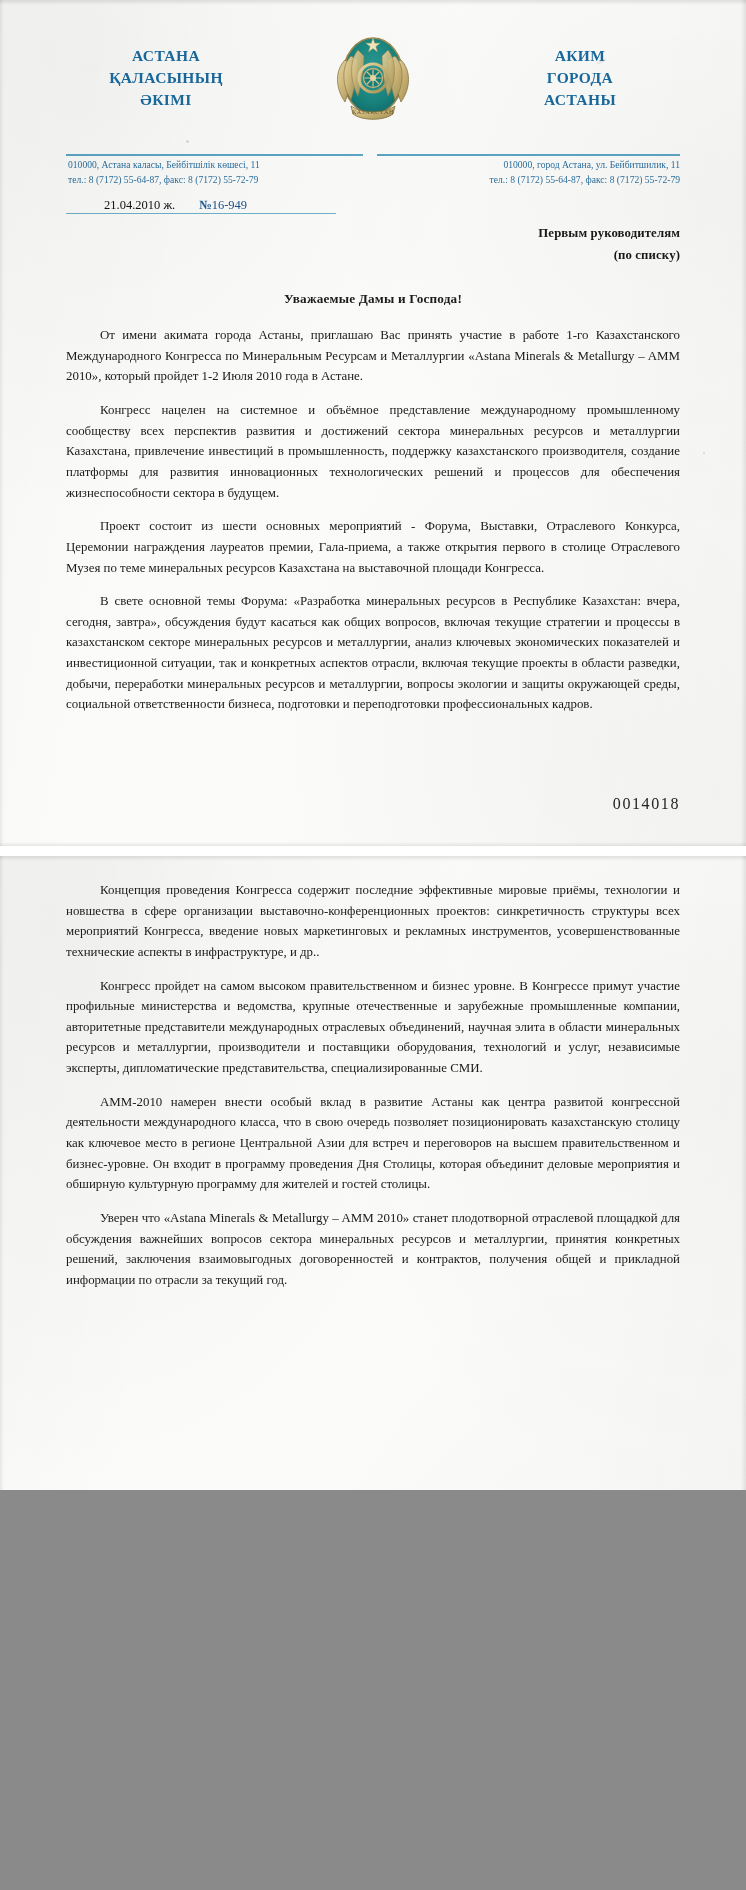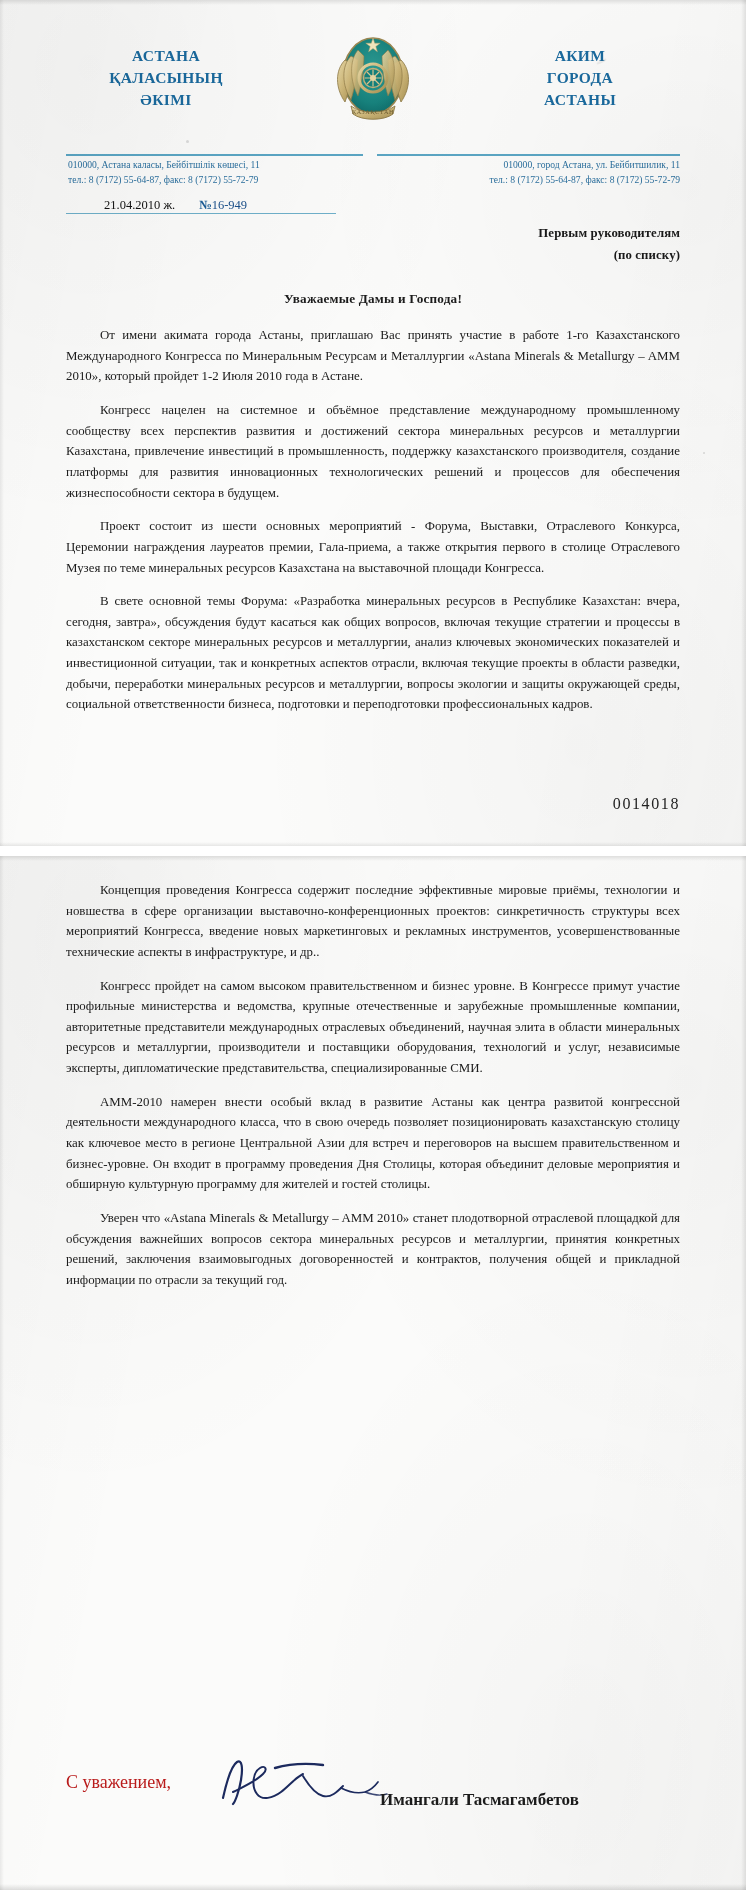--- a/index.html
+++ b/index.html
@@ -8,21 +8,21 @@
     margin: 0;
     padding: 0;
     background: #8a8a8a;
   }
   body {
     font-family: "Liberation Serif", "DejaVu Serif", serif;
   }
   #page {
     position: relative;
     width: 746px;
-    height: 1890px;
+    height: 1490px;
     margin: 0 auto;
     background: #ffffff;
     overflow: hidden;
   }
 
   
   .sheet {
     position: absolute;
     left: 0;
     width: 746px;

